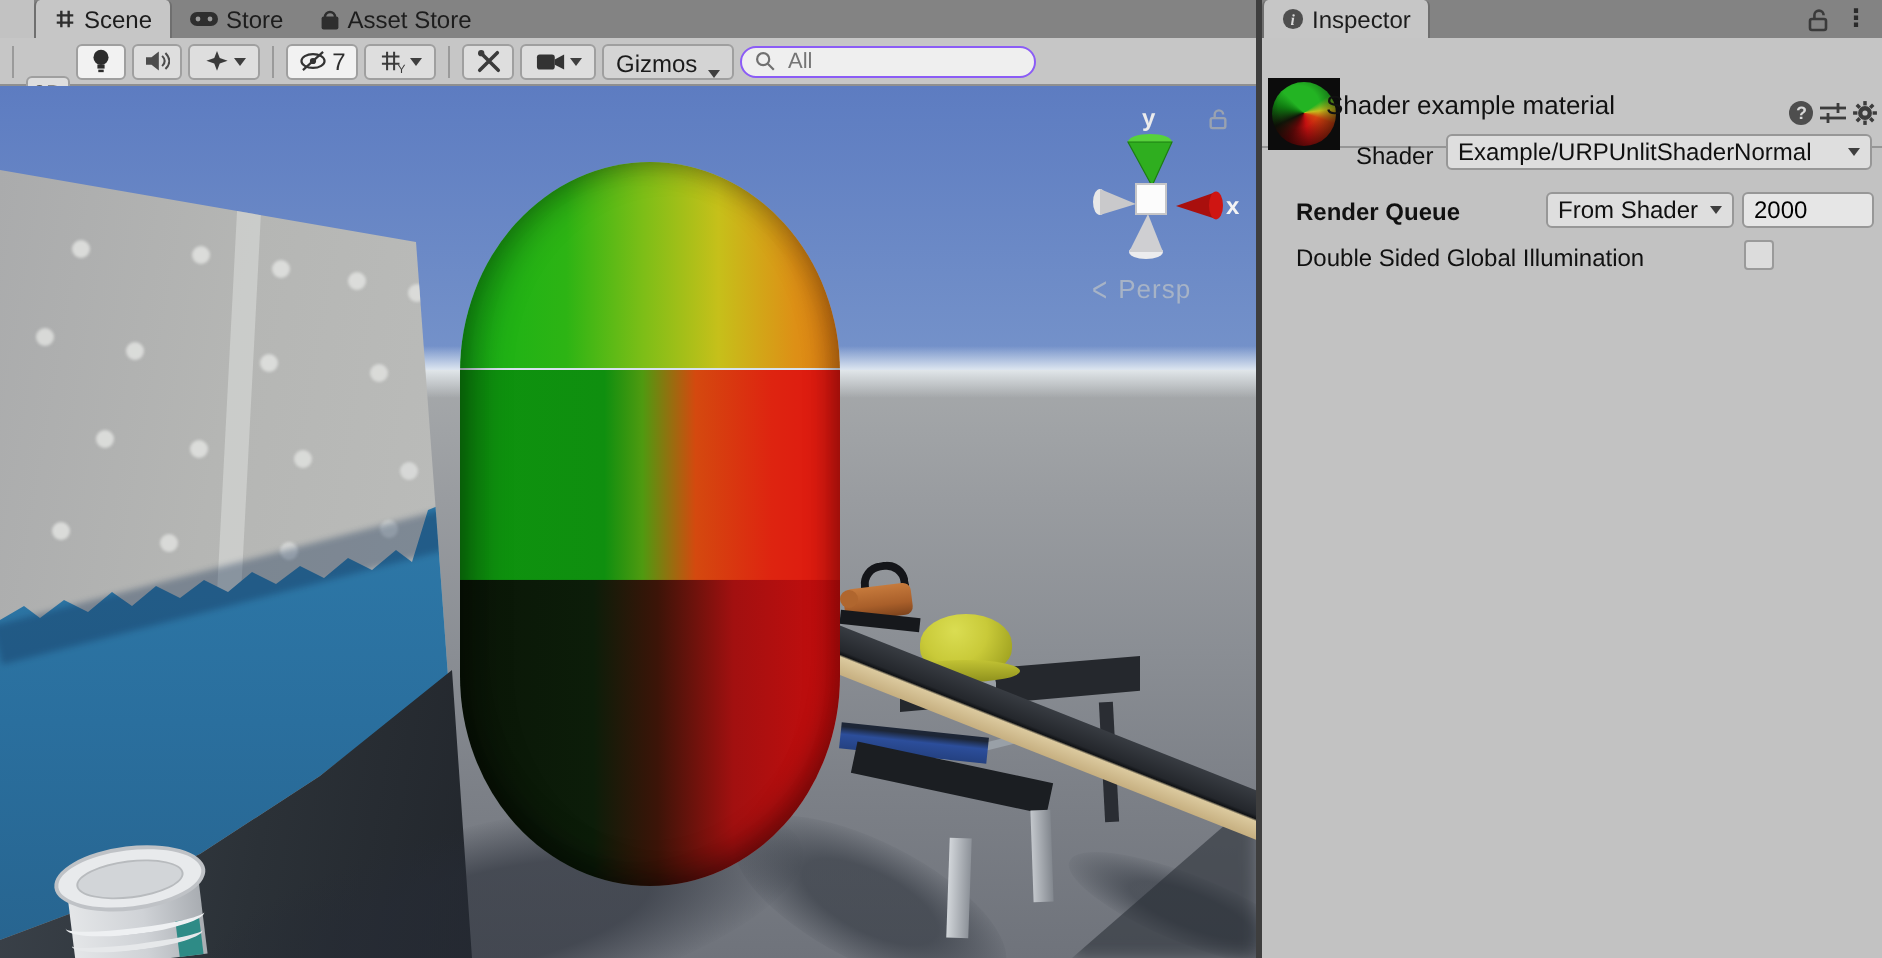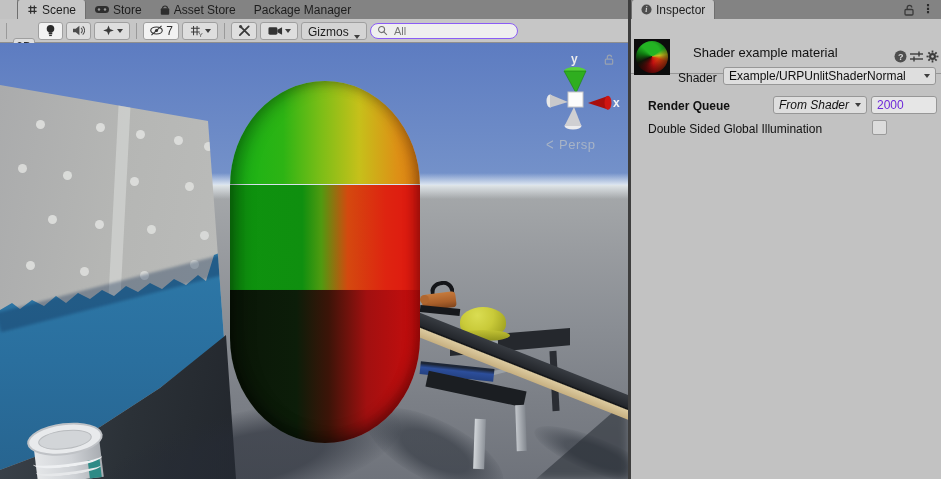--- a/index.html
+++ b/index.html
@@ -29,21 +29,21 @@
   #viewport{position:absolute;left:0;top:43px;width:628px;height:436px;overflow:hidden;
     background:linear-gradient(to bottom,#5d7cc1 0%,#7b98cc 40%,#a9bedc 62%,#cfdde9 82%,#dde7ed 90%,#cfd7dd 100%);}
   
   #divider{position:absolute;left:628px;top:0;width:3px;height:479px;background:#3e3e3e;}
   #inspector{position:absolute;left:631px;top:0;width:310px;height:479px;background:#c2c2c2;}
   #insp-header{position:absolute;left:0;top:19px;width:310px;height:55px;background:#c5c5c5;border-bottom:1px solid #969696;}
   .ifield{position:absolute;height:18px;background:#dedede;border:1px solid #979797;border-radius:3px;
           display:flex;align-items:center;justify-content:space-between;padding:0 5px;font-size:12px;color:#101010;}
   .itext{position:absolute;height:18px;background:#e6e6e6;border:1px solid #979797;border-radius:3px;}
   .itext input{border:none;background:transparent;outline:none;width:100%;height:100%;padding:0 5px;
-          font:12px "Liberation Sans",sans-serif;color:#6d28d9;}
+          font:12px "Liberation Sans",sans-serif;color:#000000;}
   .ilabel{position:absolute;font-size:12px;color:#111;white-space:nowrap;}
   .icheck{position:absolute;width:15px;height:15px;background:#dcdcdc;border:1px solid #9a9a9a;border-radius:2px;}
   .hicon{position:absolute;top:31px;width:13px;height:13px;display:flex;align-items:center;justify-content:center;}
   
   #mat-ball{position:absolute;left:3px;top:20px;width:36px;height:36px;background:#0c0c0c;}
   #mat-ball .sphere{position:absolute;left:2px;top:2px;width:32px;height:32px;border-radius:50%;
     background:
       radial-gradient(circle at 42% 38%, rgba(0,0,0,0) 38%, rgba(0,0,0,0.55) 78%, rgba(0,0,0,0.8) 100%),
       conic-gradient(from -45deg at 50% 48%, #23b423 0deg 100deg, #c3bd1c 128deg, #d2420f 155deg, #c31010 215deg, #5c0808 255deg, #111408 290deg, #0f7a10 330deg, #23b423 360deg);}
   
@@ -75,23 +75,20 @@
     <span>Store</span>
   </div>
   <div class="tab">
     <span>
           <svg width="10" height="12" viewBox="0 0 10 12">
             <path d="M2.5 4.5a2.5 2.5 0 0 1 5 0" fill="none" stroke="#2e2e2e" stroke-width="1.2"></path>
             <rect x="0.8" y="4.2" width="8.4" height="6.6" rx="1" fill="#2e2e2e"></rect>
           </svg>
         </span>
     <span>Asset Store</span>
-  </div>
-  <div class="tab">
-    <span>Package Manager</span>
   </div>
   <div style="flex:1"></div>
   <div class="more-dots" style="padding:0 6px;"><span>⋮</span></div>
 </div>
 
 <div id="toolbar">
   <div class="tsep"></div>
   <div class="tbtn" style="width:22px;margin-top:32px;">
     <span>2D</span>
   </div>
@@ -313,21 +310,21 @@
             <path d="M3.2 5.5V3.6a2.3 2.3 0 0 1 4.6 0" fill="none" stroke="#3a3a3a" stroke-width="1.3"></path>
           </svg>
     </div>
     <div class="more-dots" style="padding:0 7px 0 3px;"><span>⋮</span></div>
   </div>
 
   <div id="insp-header">
     <div id="mat-ball">
           <div class="sphere"></div>
         </div>
-    <div class="ilabel" style="left:62px;top:26px;font-size:13px;text-align:center;">Shader example material</div>
+    <div class="ilabel" style="left:32px;top:26px;font-size:13px;text-align:center;">Shader example material</div>
     <div class="hicon" style="left:263px;">
       <svg width="13" height="13" viewBox="0 0 13 13">
             <circle cx="6.5" cy="6.5" r="6" fill="#4e4e4e"></circle>
             <text x="4" y="9.6" font-size="9" fill="#d9d9d9" font-weight="bold" font-family="sans-serif">?</text>
           </svg>
     </div>
     <div class="hicon" style="left:279px;">
       <svg width="13" height="11" viewBox="0 0 13 11">
             <g stroke="#3c3c3c" stroke-width="1.4">
               <line x1="0" y1="3" x2="13" y2="3"></line>
@@ -355,21 +352,21 @@
     </div>
     <div class="ilabel" style="left:47px;top:52px;">Shader</div>
     <div class="ifield" style="left:92px;top:48px;width:213px;">
       <span>Example/URPUnlitShaderNormal</span>
       <span class="arr"></span>
     </div>
   </div>
 
   <div>
     <div class="ilabel" style="left:17px;top:99px;font-weight:bold;">Render Queue</div>
-    <div class="ifield" style="left:142px;top:96px;width:94px;font-style:italic;">
+    <div class="ifield" style="left:142px;top:96px;width:94px;">
       <span>From Shader</span>
       <span class="arr"></span>
     </div>
     <div class="itext" style="left:240px;top:96px;width:66px;">
       <input value="2000" style="">
     </div>
     <div class="ilabel" style="left:17px;top:122px;text-align:right;">Double Sided Global Illumination</div>
     <div class="icheck" style="left:241px;top:120px;"></div>
   </div>
 </div>

